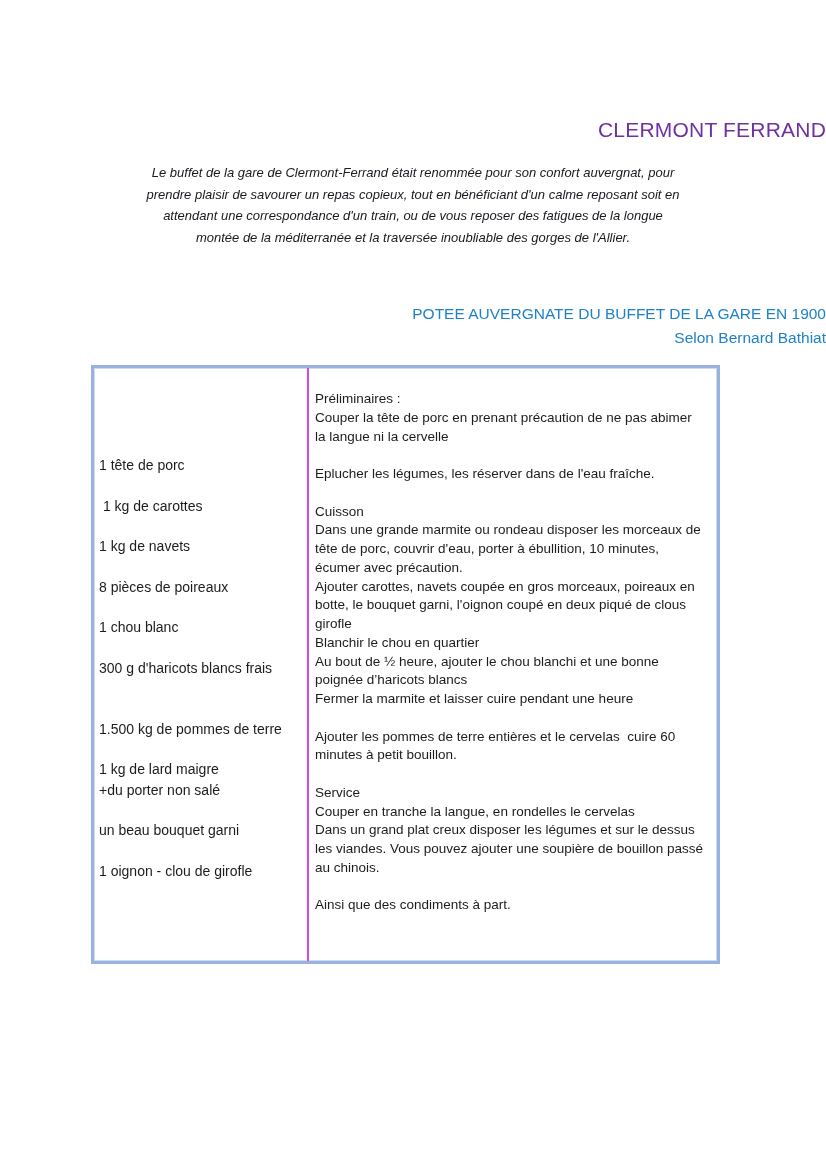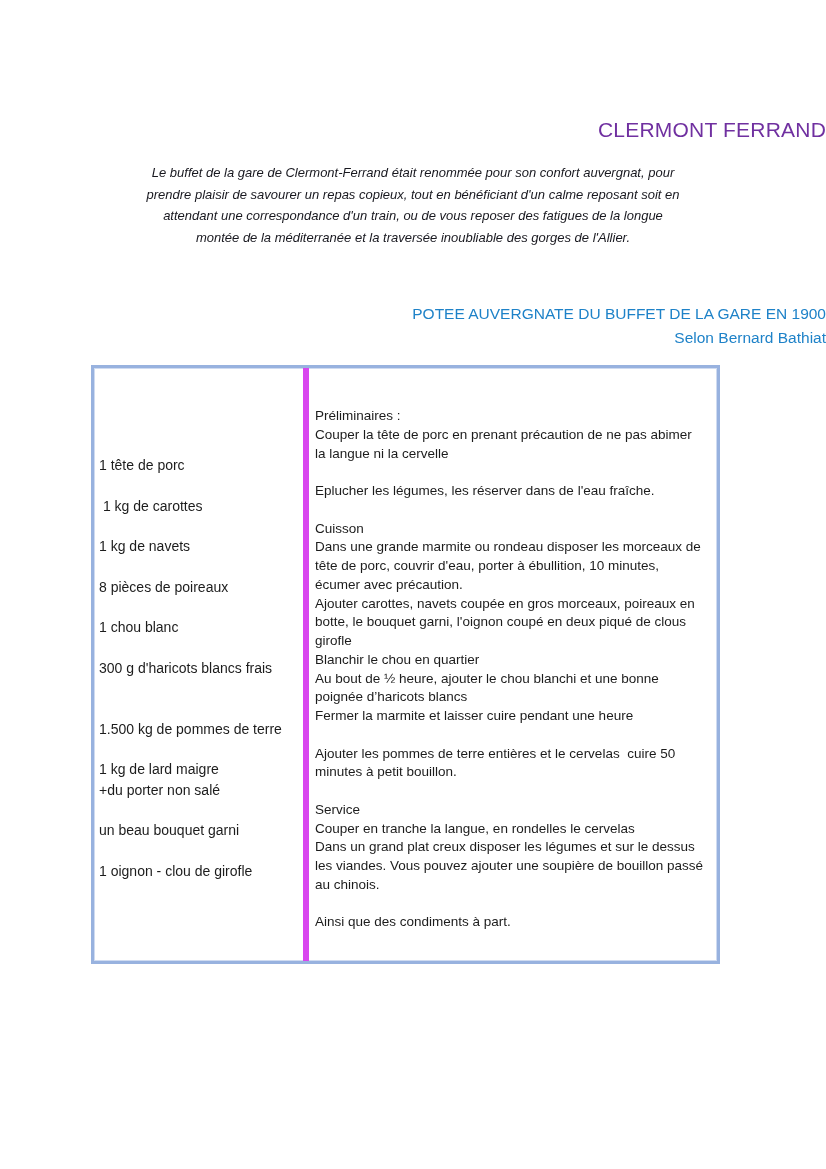--- a/index.html
+++ b/index.html
@@ -60,28 +60,28 @@
     border: 3px solid #98B2DF;
     box-shadow: inset 0 0 0 1px #cfdbf1;
     display: flex;
     background: #ffffff;
   }
   .cell {
     box-sizing: border-box;
   }
   .cell-left {
     width: 215px;
-    border-right: 6px solid #d946ef;
+    border-right: 2px solid #d946ef;
     padding: 87px 5px 0 5px;
     font-size: 14px;
     line-height: 20.3px;
   }
   .cell-right {
     flex: 1;
-    padding: 39px 8px 0 6px;
+    padding: 22px 8px 0 6px;
     font-size: 13.5px;
     line-height: 18.75px;
   }
   .line {
     white-space: pre-wrap;
     min-height: 1em;
   }
 </style>
 </head>
 <body>
@@ -138,21 +138,21 @@
         <div class="line">tête de porc, couvrir d'eau, porter à ébullition, 10 minutes,</div>
         <div class="line">écumer avec précaution.</div>
         <div class="line">Ajouter carottes, navets coupée en gros morceaux, poireaux en</div>
         <div class="line">botte, le bouquet garni, l'oignon coupé en deux piqué de clous</div>
         <div class="line">girofle</div>
         <div class="line">Blanchir le chou en quartier</div>
         <div class="line">Au bout de ½ heure, ajouter le chou blanchi et une bonne</div>
         <div class="line">poignée d’haricots blancs</div>
         <div class="line">Fermer la marmite et laisser cuire pendant une heure</div>
         <div class="line">&nbsp;</div>
-        <div class="line">Ajouter les pommes de terre entières et le cervelas  cuire 50</div>
+        <div class="line">Ajouter les pommes de terre entières et le cervelas  cuire 60</div>
         <div class="line">minutes à petit bouillon.</div>
         <div class="line">&nbsp;</div>
         <div class="line">Service</div>
         <div class="line">Couper en tranche la langue, en rondelles le cervelas</div>
         <div class="line">Dans un grand plat creux disposer les légumes et sur le dessus</div>
         <div class="line">les viandes. Vous pouvez ajouter une soupière de bouillon passé</div>
         <div class="line">au chinois.</div>
         <div class="line">&nbsp;</div>
         <div class="line">Ainsi que des condiments à part.</div>
       </div>

